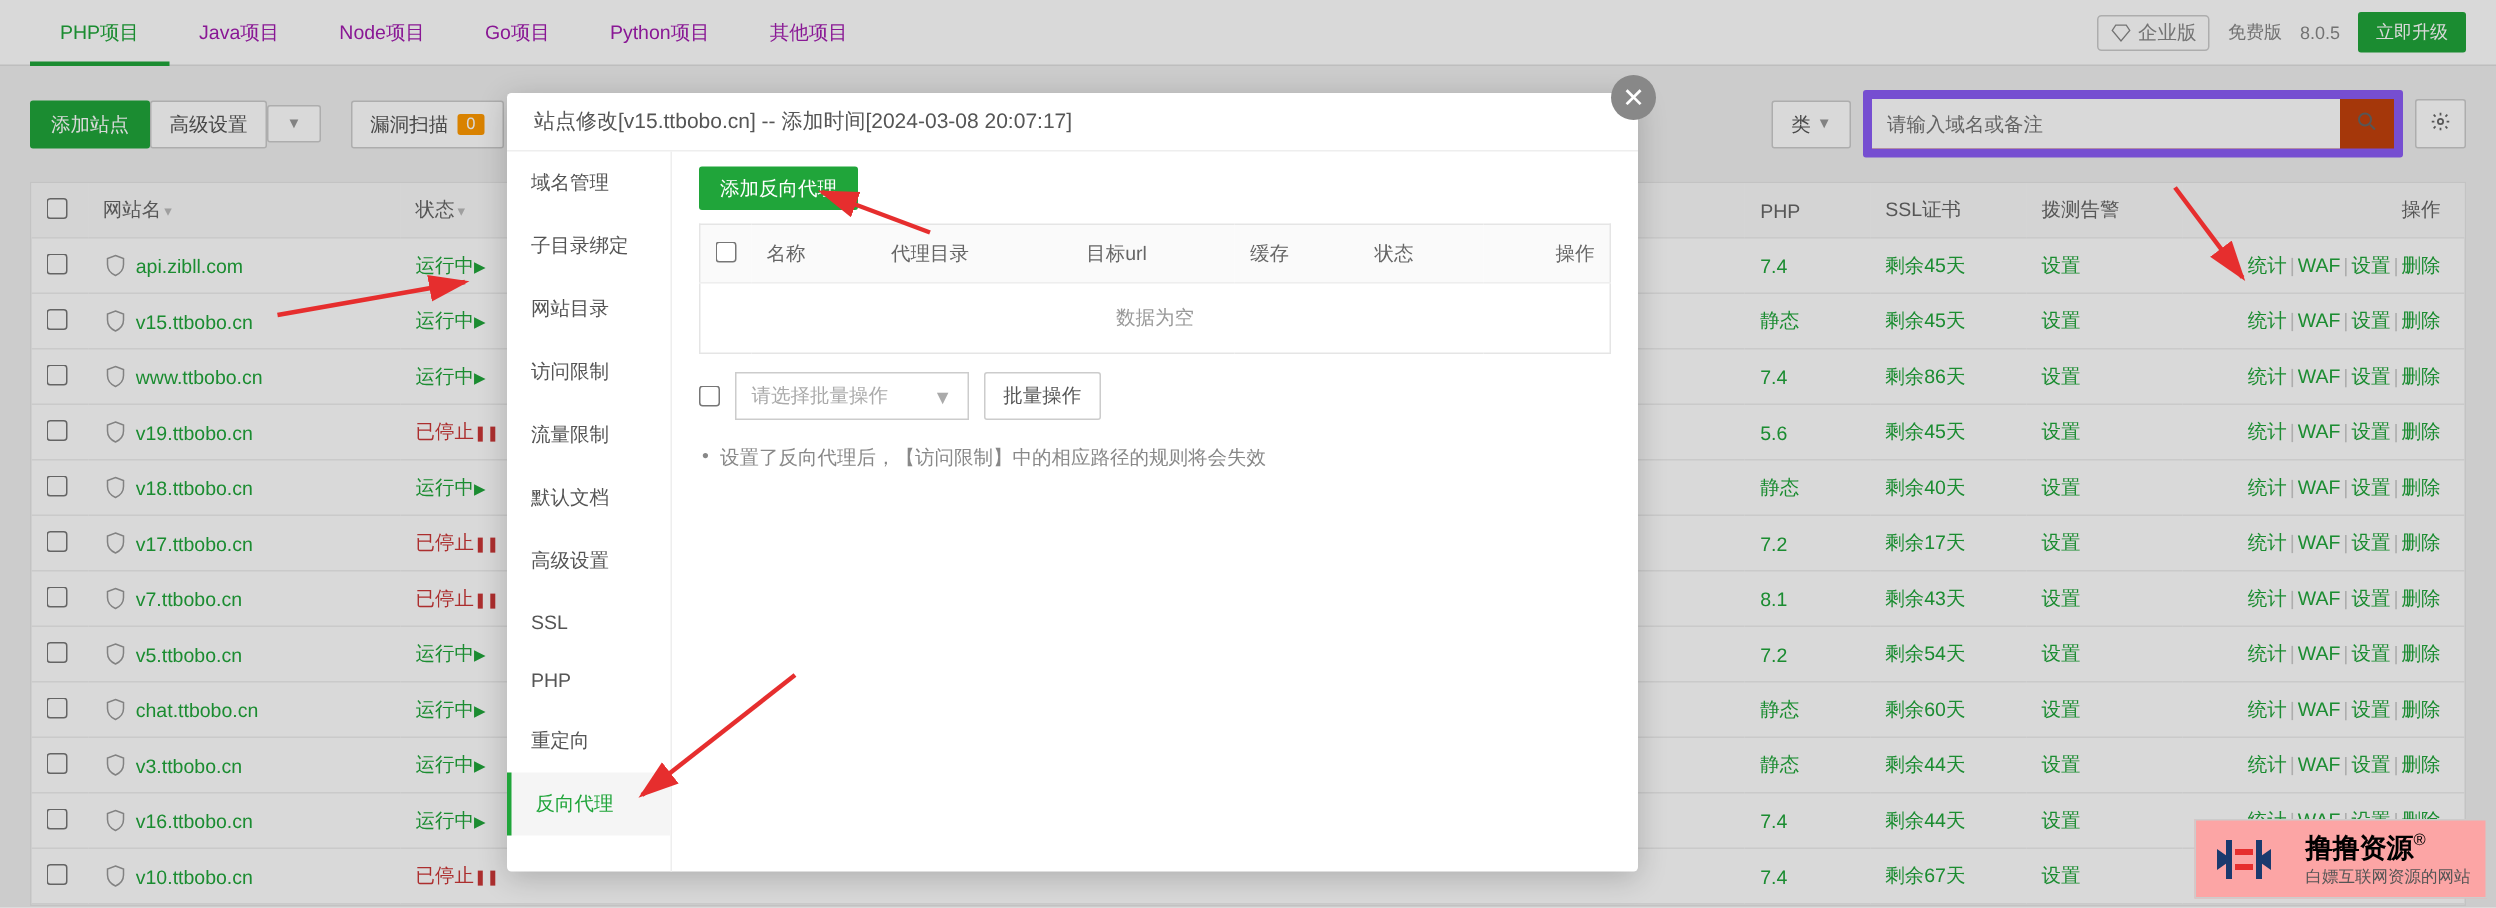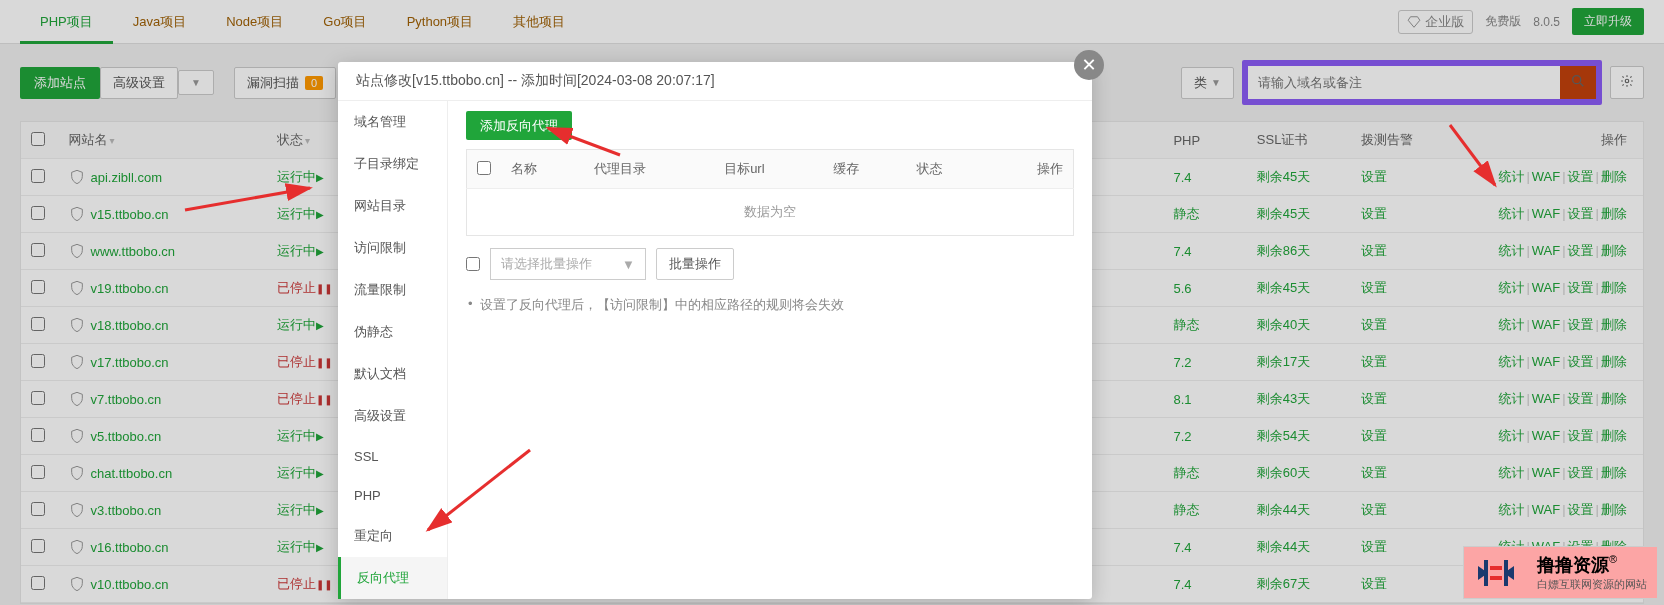--- a/index.html
+++ b/index.html
@@ -1,20 +1,20 @@
 <!DOCTYPE html>
 <html><head>
 <meta charset="utf-8">
 <style>
 * { margin: 0; padding: 0; box-sizing: border-box; font-family: "Microsoft YaHei", Arial, sans-serif; font-size: 13px; }
 body { background: #f0f0f0; width: 1664px; height: 605px; overflow: hidden; position: relative; }
 
 
 .top-tabs { display: flex; background: #fff; border-bottom: 1px solid #e0e0e0; height: 44px; align-items: center; padding: 0 20px; position: relative; }
-.top-tab { padding: 0 20px; height: 44px; line-height: 44px; cursor: pointer; color: #a16207; }
+.top-tab { padding: 0 20px; height: 44px; line-height: 44px; cursor: pointer; color: #a21caf; }
 .top-tab.active { color: #20a53a; border-bottom: 3px solid #20a53a; font-weight: 500; }
 .top-right { position: absolute; right: 20px; display: flex; align-items: center; gap: 12px; }
 .badge-enterprise { display: flex; align-items: center; gap: 4px; color: #888; border: 1px solid #ccc; border-radius: 3px; padding: 2px 8px; font-size: 12px; }
 .ver-text { color: #888; font-size: 12px; }
 .btn-upgrade { background: #20a53a; color: #fff; padding: 5px 12px; border-radius: 2px; cursor: pointer; font-size: 12px; }
 
 
 .toolbar { display: flex; align-items: center; padding: 16px 20px; }
 .btn-primary { background: #20a53a; color: #fff; padding: 7px 14px; border-radius: 2px; cursor: pointer; font-size: 13px; }
 .btn-default { background: #fff; border: 1px solid #ccc; padding: 6px 12px; border-radius: 2px; cursor: pointer; color: #555; display: inline-flex; align-items: center; gap: 4px; }
@@ -389,21 +389,20 @@
 <div class="modal">
   <div class="modal-close">✕</div>
   <div class="modal-title">站点修改[v15.ttbobo.cn] -- 添加时间[2024-03-08 20:07:17]</div>
   <div class="modal-body">
     <div class="side-menu" id="side-menu">
         <div class="side-item">域名管理</div>
         <div class="side-item">子目录绑定</div>
         <div class="side-item">网站目录</div>
         <div class="side-item">访问限制</div>
         <div class="side-item">流量限制</div>
-        <div class="side-item">伪静态</div>
         <div class="side-item">默认文档</div>
         <div class="side-item">高级设置</div>
         <div class="side-item">SSL</div>
         <div class="side-item">PHP</div>
         <div class="side-item">重定向</div>
         <div class="side-item active">反向代理</div>
       </div>
     <div class="modal-content">
       <span class="btn-primary">添加反向代理</span>
       <table class="proxy-table">

